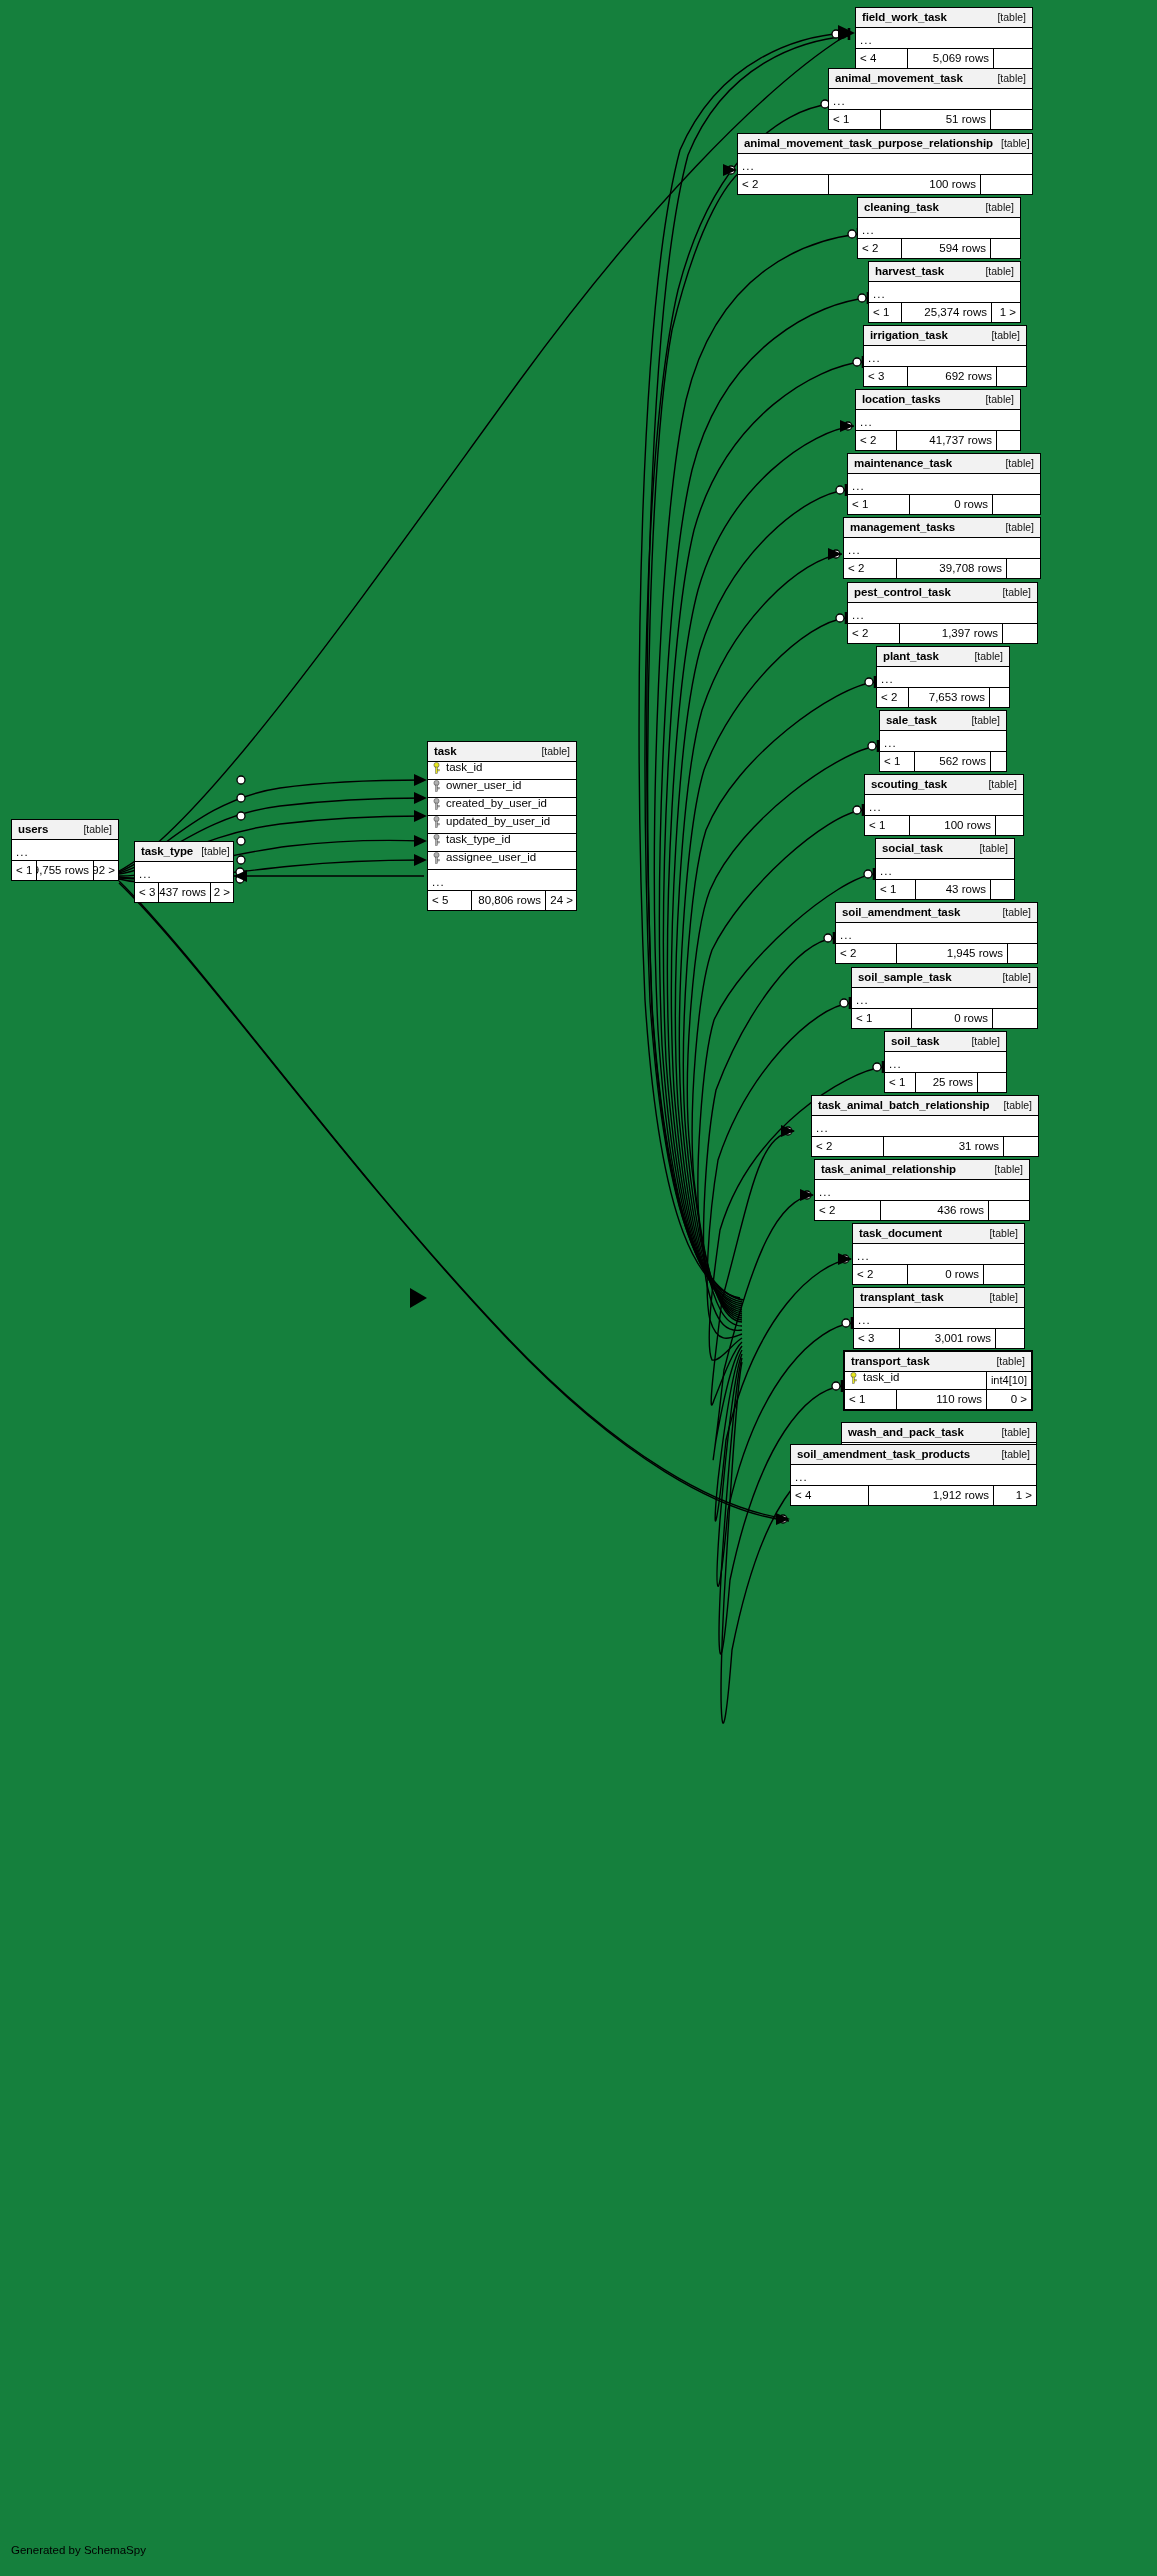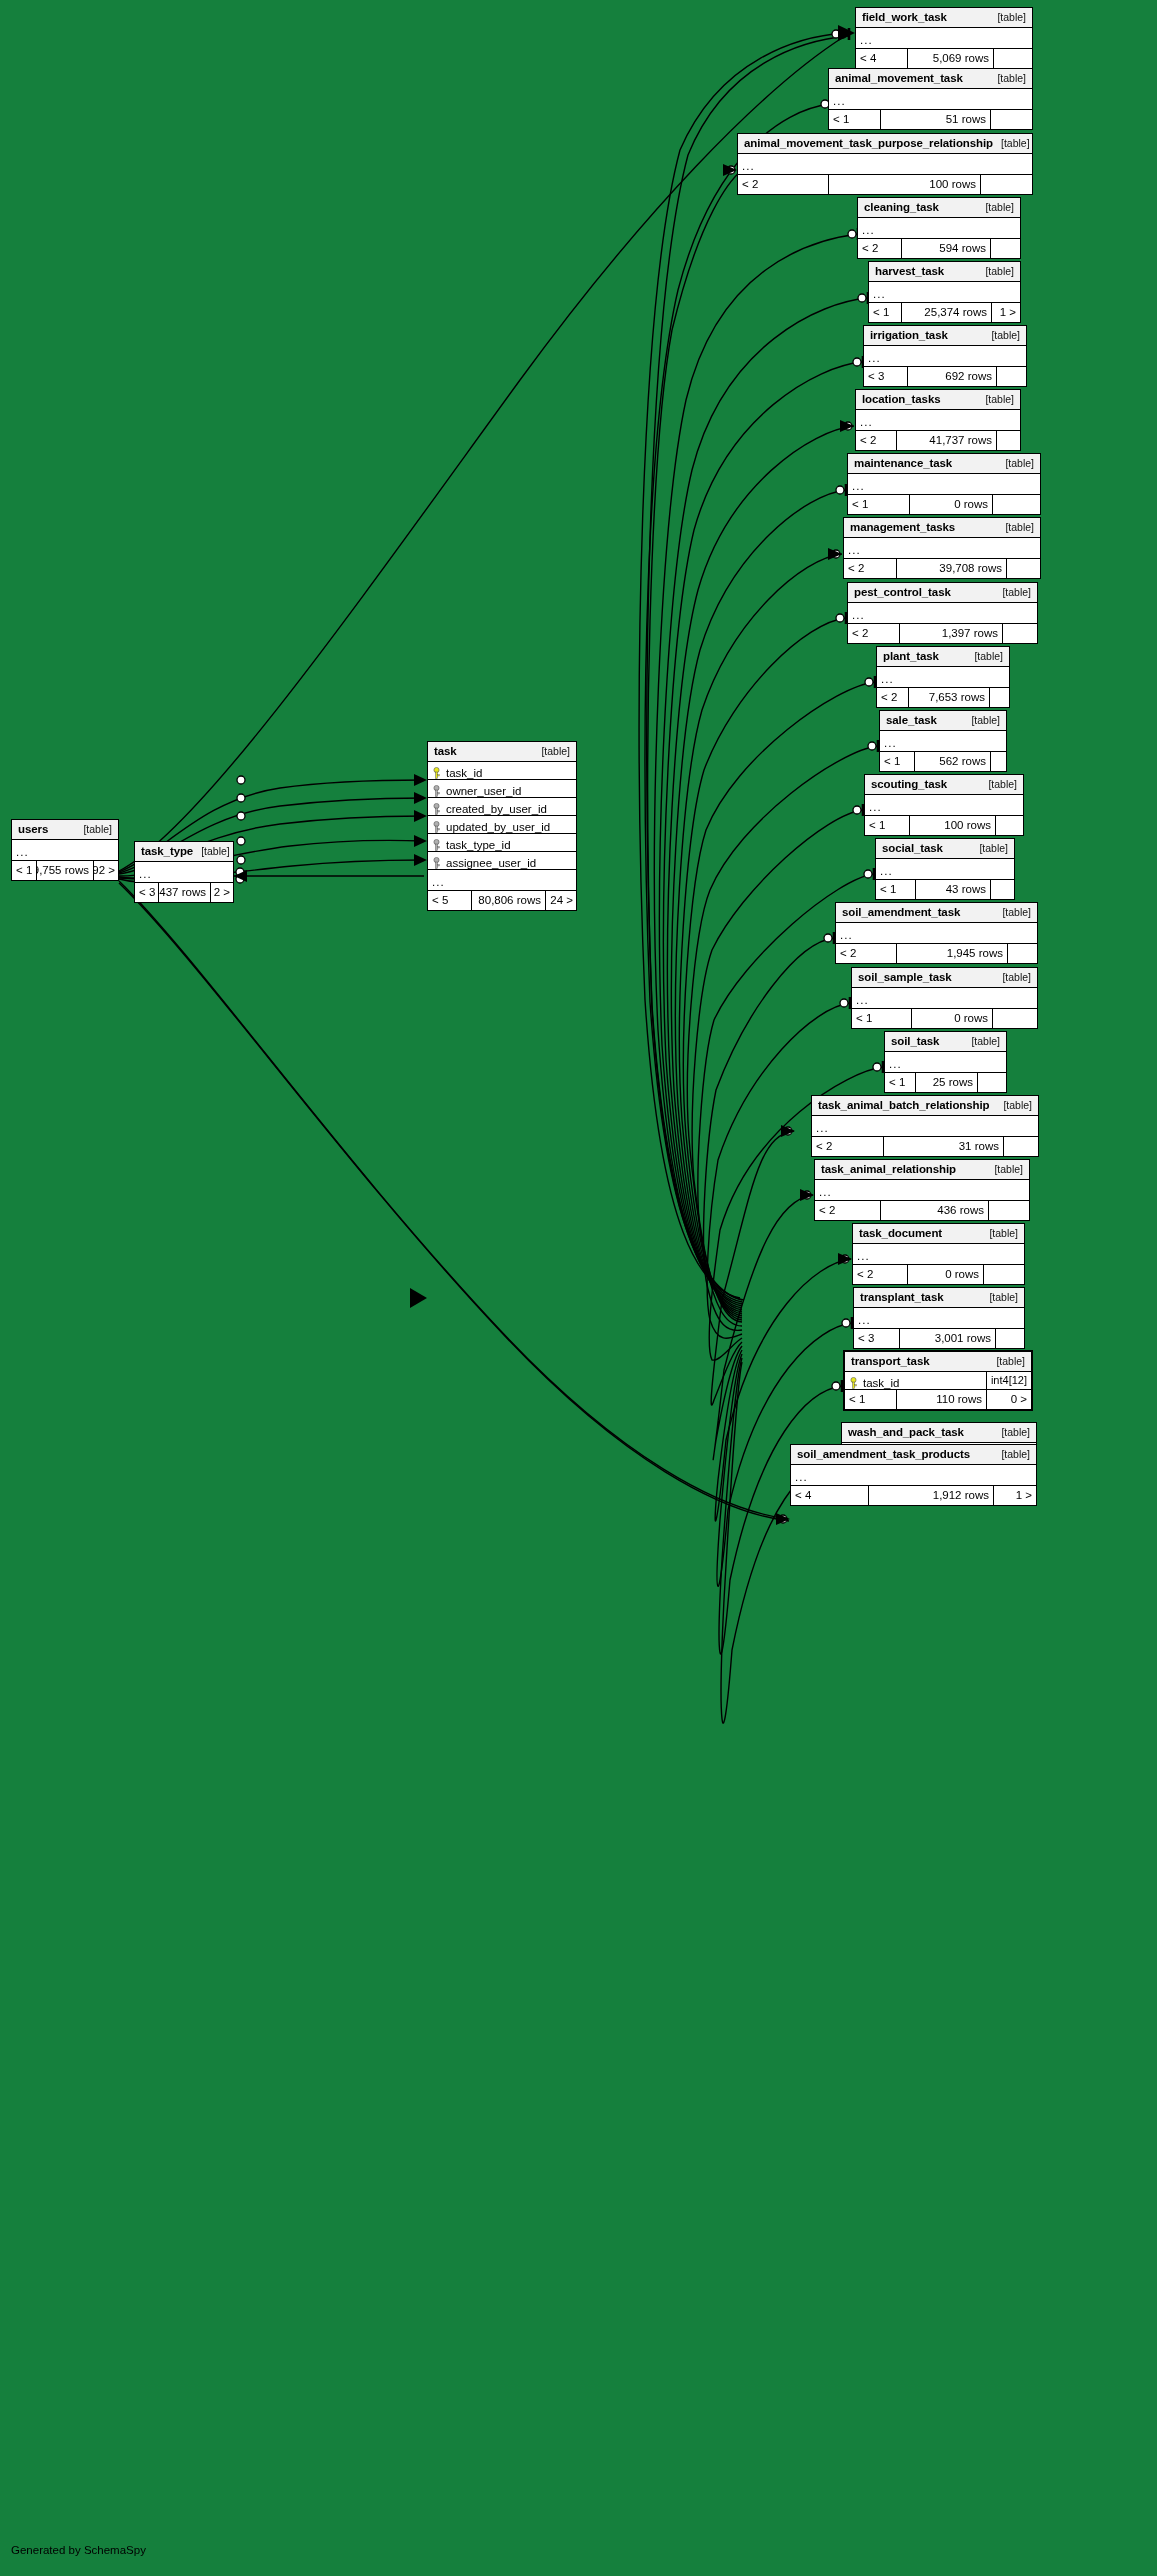--- a/index.html
+++ b/index.html
@@ -68,21 +68,21 @@
     font-size: 10.5px;
     color: #111111;
     padding-left: 8px;
   }
   .tbl .body {
     box-sizing: border-box;
   }
   .tbl .col {
     box-sizing: border-box;
     display: flex;
-    align-items: flex-end;
+    align-items: flex-start;
     height: 18px;
     border-bottom: 1px solid #000000;
     background: #ffffff;
     white-space: nowrap;
   }
   .tbl .col:last-child { border-bottom: none; }
   .tbl .col .keycell {
     width: 17px;
     flex: 0 0 17px;
     display: flex;
@@ -594,21 +594,21 @@
         <div class="body">
           <div class="col" style="border-bottom: 1px solid rgb(0, 0, 0);">
             <span class="keycell">
               <svg width="11" height="12" viewBox="0 0 11 12" aria-hidden="true">
                 <circle cx="5.5" cy="3" r="2.6" fill="#e8e81c" stroke="#555" stroke-width="0.6"></circle>
                 <rect x="4.6" y="5" width="1.8" height="6.4" fill="#e8e81c" stroke="#555" stroke-width="0.5"></rect>
                 <rect x="6.2" y="7.6" width="2.2" height="1.4" fill="#e8e81c" stroke="#555" stroke-width="0.4"></rect>
               </svg>
             </span>
             <span class="cname">task_id</span>
-            <span class="ctype">int4[12]</span>
+            <span class="ctype">int4[10]</span>
           </div>
         </div>
         <div class="foot">
           <div class="fcell f-left" style="flex: 0 0 52px;">&lt; 1</div>
           <div class="fcell f-mid" style="flex: 0 0 90px;">110 rows</div>
           <div class="fcell f-right" style="flex: 0 0 44px;">0 &gt;</div>
         </div>
       </div>
       <div class="tbl" style="left: 841px; top: 1422px; width: 196px;">
         <div class="hdr">

